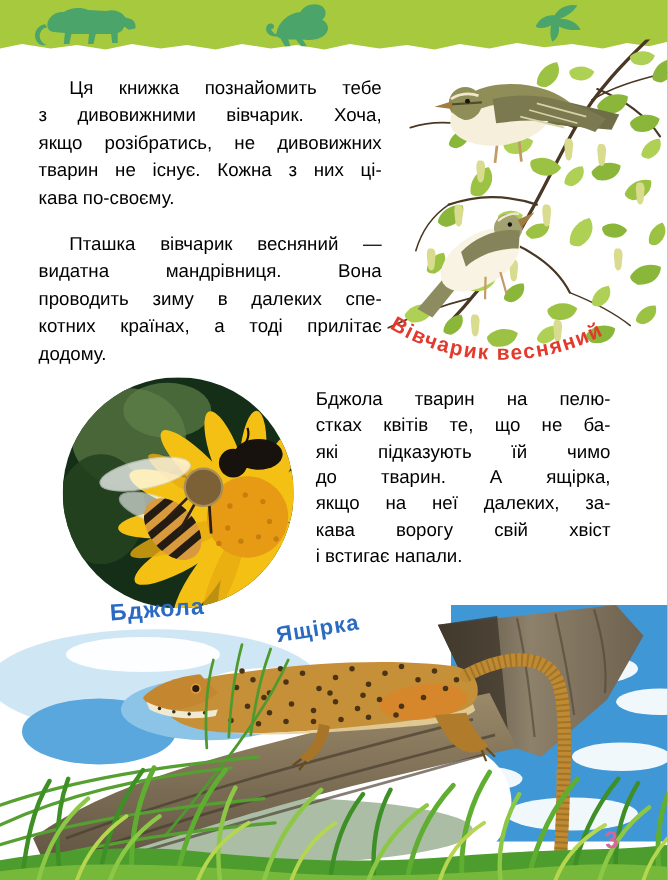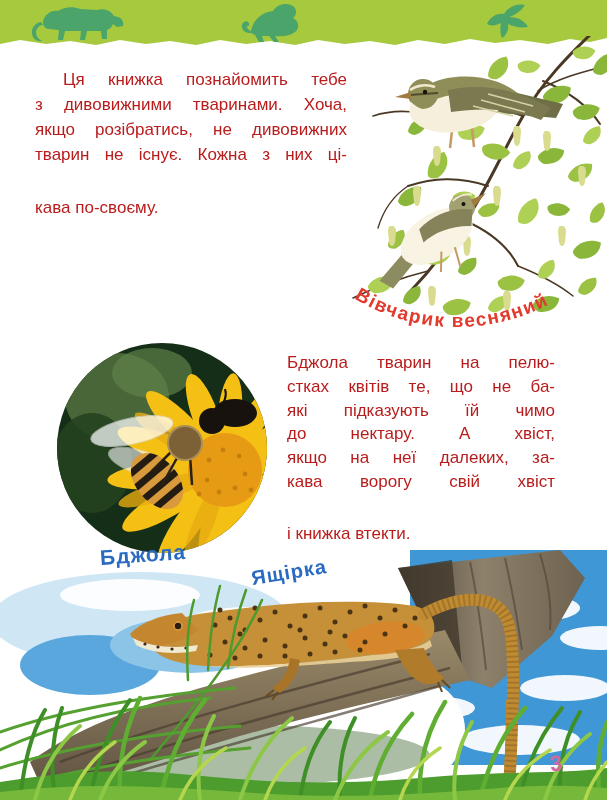--- a/index.html
+++ b/index.html
@@ -1,23 +1,23 @@
 <!DOCTYPE html>
 <html><head>
 <meta charset="utf-8">
 <style>
   html,body{margin:0;padding:0;background:#888;}
   .page{position:relative;width:607px;height:800px;background:#ffffff;overflow:hidden;
         font-family:"Liberation Sans", sans-serif;margin:0 auto;}
   svg{display:block;}
   .band{position:absolute;left:0;top:0;width:607px;height:52px;z-index:1;}
   .birds{position:absolute;left:338px;top:36px;width:269px;height:292px;z-index:2;}
-  .para{position:absolute;color:#b91c1c;font-size:17px;z-index:3;}
+  .para{position:absolute;color:#000000;font-size:17px;z-index:3;}
   .ln{text-align:justify;text-align-last:justify;}
-  .ln.last{text-align-last:left;margin-top:28px;}
+  .ln.last{text-align-last:left;}
   .p1{left:35px;top:67px;width:312px;line-height:25px;}
   .p2{left:35px;top:209px;width:312px;line-height:25px;}
   .p1 .ln:first-child,.p2 .ln:first-child{padding-left:28px;box-sizing:border-box;}
   .p3{left:287px;top:351px;width:268px;line-height:23.8px;}
   .curved{position:absolute;left:346px;top:284px;width:234px;height:62px;z-index:4;}
   .curved text{font-family:"Liberation Sans",sans-serif;font-size:19px;font-weight:bold;
                letter-spacing:1.5px;fill:#e23a2c;}
   .beewrap{position:absolute;left:57px;top:343px;width:210px;height:210px;border-radius:50%;
            overflow:hidden;z-index:3;}
   .lbl{position:absolute;color:#2b6ac1;font-weight:bold;z-index:6;}
@@ -148,26 +148,33 @@
       <path d="M48,34 C64,22 86,18 104,24 L100,40 C80,36 62,40 50,48 Z" fill="#84835a"></path>
       <g stroke="#c49a66" stroke-width="2">
           <path d="M66,60 L62,80"></path>
           <path d="M80,58 L82,78"></path>
         </g>
     </g>
   </svg>
 
   <div class="para p1">
     <div class="ln">Ця книжка познайомить тебе</div>
-    <div class="ln">з дивовижними тваринами. Хоча,</div>
+    <div class="ln">з дивовижними вівчарик. Хоча,</div>
     <div class="ln">якщо розібратись, не дивовижних</div>
     <div class="ln">тварин не існує. Кожна з них ці-</div>
     <div class="ln last">кава по-своєму.</div>
   </div>
 
+  <div class="para p2">
+    <div class="ln">Пташка вівчарик весняний —</div>
+    <div class="ln">видатна мандрівниця. Вона</div>
+    <div class="ln">проводить зиму в далеких спе-</div>
+    <div class="ln">котних країнах, а тоді прилітає</div>
+    <div class="ln last">додому.</div>
+  </div>
 
   <svg class="curved" viewBox="0 0 234 62">
     <path id="arcpath" d="M8,14 C 70,54 160,54 226,6" fill="none"></path>
     <text><textPath href="#arcpath">Вівчарик весняний</textPath></text>
   </svg>
 
   <div class="beewrap">
     <svg viewBox="0 0 210 210" width="210" height="210" aria-hidden="true">
       <rect width="210" height="210" fill="#152e18"></rect>
       <ellipse cx="60" cy="55" rx="52" ry="45" fill="#4e6d3c" opacity="0.9"></ellipse>
@@ -236,24 +243,24 @@
     </svg>
   </div>
 
   <div class="lbl lbl-bee">Бджола</div>
   <div class="lbl lbl-liz">Ящірка</div>
 
   <div class="para p3">
     <div class="ln">Бджола тварин на пелю-</div>
     <div class="ln">стках квітів те, що не ба-</div>
     <div class="ln">які підказують їй чимо</div>
-    <div class="ln">до нектару. А хвіст,</div>
+    <div class="ln">до тварин. А ящірка,</div>
     <div class="ln">якщо на неї далеких, за-</div>
     <div class="ln">кава ворогу свій хвіст</div>
-    <div class="ln last">і книжка втекти.</div>
+    <div class="ln last">і встигає напали.</div>
   </div>
 
   <svg class="scene" viewBox="0 0 607 250" aria-hidden="true">
     <defs>
       <linearGradient id="logg" x1="0" y1="0" x2="0" y2="1">
         <stop offset="0" stop-color="#9a8a6a"></stop>
           <stop offset="1" stop-color="#5e5140"></stop>
       </linearGradient>
       <linearGradient id="slabg" x1="0" y1="0" x2="1" y2="0">
         <stop offset="0" stop-color="#4e4537"></stop>

